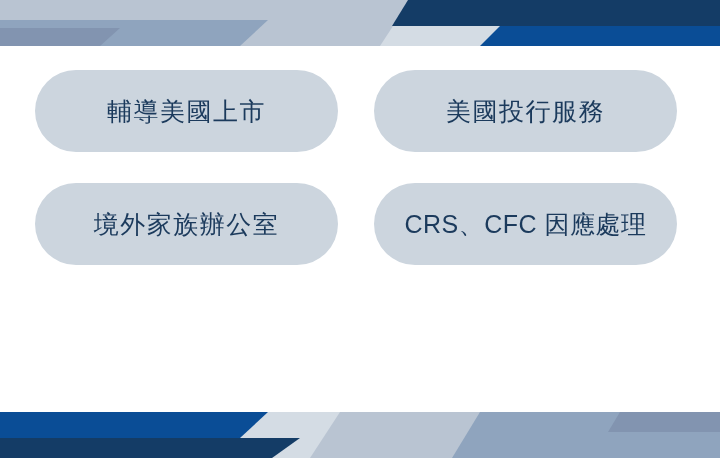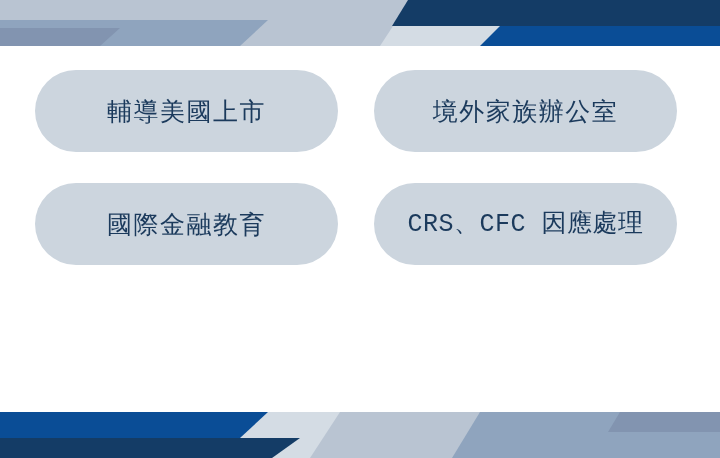--- a/index.html
+++ b/index.html
@@ -59,21 +59,20 @@
     color: #1b3a5c;
     font-size: 25px;
     line-height: 1;
     letter-spacing: 0.06em;
     white-space: nowrap;
     font-weight: 400;
   }
   .pill-label.latin {
     letter-spacing: 0.02em;
     font-size: 25px;
-    font-family: Liberation Mono, monospace;
   }
 </style>
 </head>
 <body>
 
 <div id="slide">
 
   <div class="banner" id="banner-top">
     <svg viewBox="0 0 720 56" preserveAspectRatio="none">
 
@@ -91,26 +90,26 @@
     </svg>
   </div>
 
   <div id="pill-grid">
 
     <div class="pill">
       <span class="pill-label">輔導美國上市</span>
     </div>
 
     <div class="pill">
-      <span class="pill-label">境外家族辦公室</span>
+      <span class="pill-label">美國投行服務</span>
     </div>
 
 
     <div class="pill">
-      <span class="pill-label">國際金融教育</span>
+      <span class="pill-label">境外家族辦公室</span>
     </div>
 
     <div class="pill">
       <span class="pill-label latin">CRS、CFC 因應處理</span>
     </div>
 
 
   </div>
 
   <div class="banner" id="banner-bottom">

